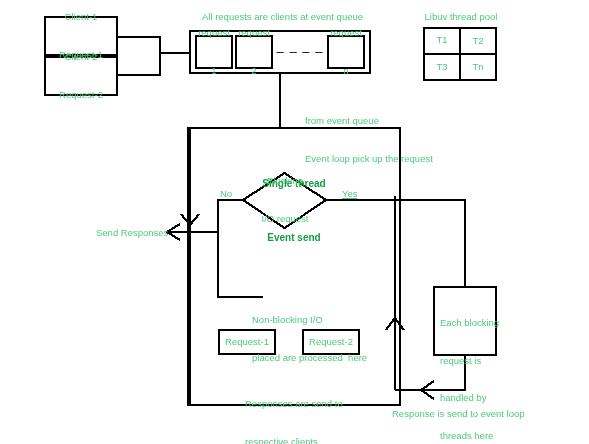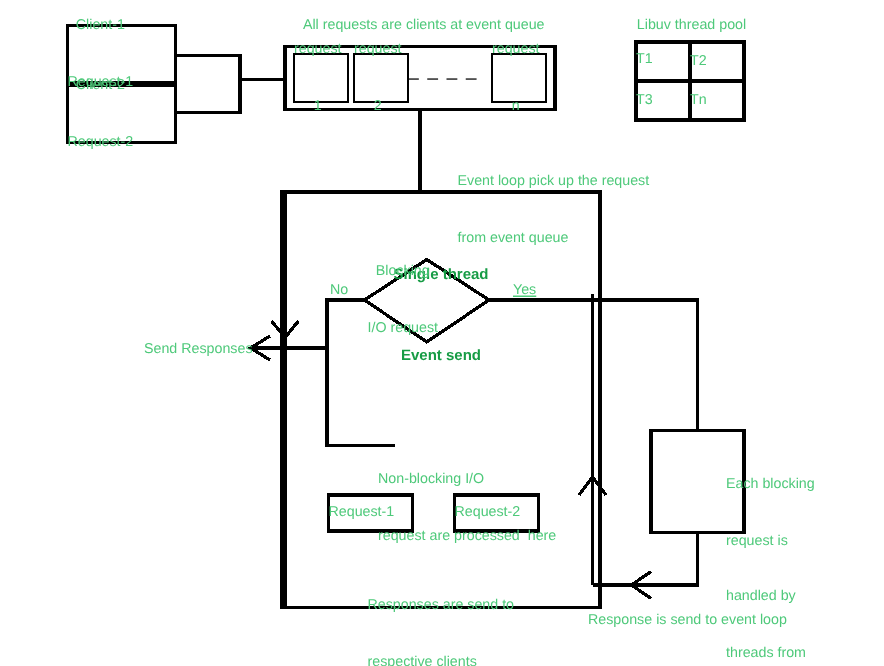--- a/index.html
+++ b/index.html
@@ -18,28 +18,29 @@
     line-height:12.5px;
     white-space:pre;
     font-family:"Liberation Sans", sans-serif;
   }
   .lbl.center{text-align:center;}
   .lbl.dark{color:#179c45;font-weight:bold;}
   .boxtext{
     position:absolute;
     display:flex;
     align-items:center;
+    justify-content:center;
     text-align:center;
     color:#4ec97a;
     font-size:9.5px;
     line-height:12.5px;
     font-family:"Liberation Sans", sans-serif;
     white-space:pre;
   }
-  .boxtext.left{justify-content:flex-start;text-align:left;margin-left:44px;}
+  .boxtext.left{justify-content:flex-start;text-align:left;}
 </style>
 </head>
 <body>
 
 <div id="root">
 
   <svg class="layer" viewBox="0 0 589 444">
     <g stroke="#000000" fill="none" stroke-width="2.2" shape-rendering="crispEdges">
 
       <rect x="45" y="17" width="72" height="38" fill="#ffffff"></rect>
@@ -126,22 +127,22 @@
   <div class="boxtext" style="left:272px;top:36px;width:56px;height:32px;color:#000000;font-size:13px;letter-spacing:1px;">– – – –</div>
 
   <div class="lbl center" style="left:416px;top:11px;width:90px;">Libuv thread pool</div>
 
   <div class="boxtext" style="left:424px;top:28px;width:36px;height:24px;">T1</div>
   <div class="boxtext" style="left:460px;top:28px;width:36px;height:26px;">T2</div>
   <div class="boxtext" style="left:424px;top:54px;width:36px;height:26px;">T3</div>
   <div class="boxtext" style="left:460px;top:54px;width:36px;height:26px;">Tn</div>
 
   <div class="lbl" style="left:305px;top:90px;width:200px;">
+    <div>from event queue</div>
     <div>Event loop pick up the request</div>
-    <div>from event queue</div>
   </div>
 
   <div class="lbl dark center" style="left:224px;top:139px;width:140px;font-size:10px;line-height:18px;">
     <div>Single thread</div>
     <div>Event send</div>
   </div>
 
   <div class="boxtext" style="left:245px;top:185px;width:80px;height:30px;">
     <div>
       <div>Blocking</div>
@@ -149,36 +150,36 @@
     </div>
   </div>
 
   <div class="lbl" style="left:220px;top:188px;">No</div>
   <div class="lbl" style="left:342px;top:188px;text-decoration:underline;">Yes</div>
 
   <div class="lbl" style="left:96px;top:227px;">Send Responses</div>
 
   <div class="lbl" style="left:252px;top:289px;width:150px;">
     <div>Non-blocking I/O</div>
-    <div>request are processed  here</div>
+    <div>placed are processed  here</div>
   </div>
 
   <div class="boxtext" style="left:219px;top:330px;width:56px;height:24px;">Request-1</div>
   <div class="boxtext" style="left:303px;top:330px;width:56px;height:24px;">Request-2</div>
 
   <div class="lbl" style="left:245px;top:373px;width:160px;">
     <div>Responses are send to</div>
     <div>respective clients</div>
   </div>
 
   <div class="boxtext left" style="left:440px;top:292px;width:58px;height:60px;align-items:flex-start;">
     <div>
       <div>Each blocking</div>
       <div>request is</div>
       <div>handled by</div>
-      <div>threads from</div>
+      <div>threads here</div>
       
     </div>
   </div>
 
   <div class="lbl" style="left:392px;top:408px;">Response is send to event loop</div>
 
 </div>
 
 </body></html>

